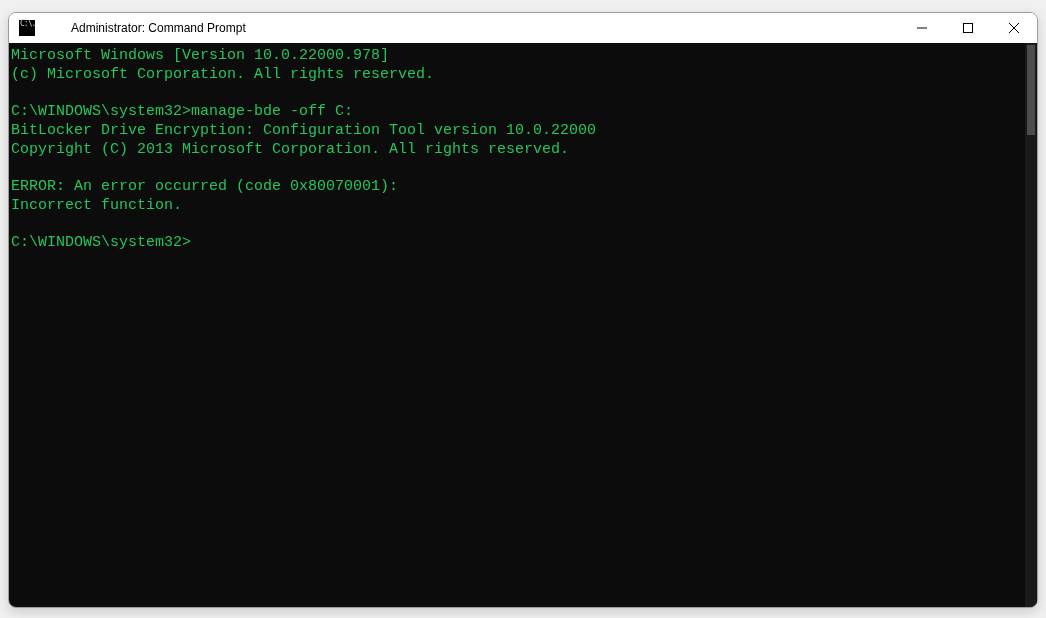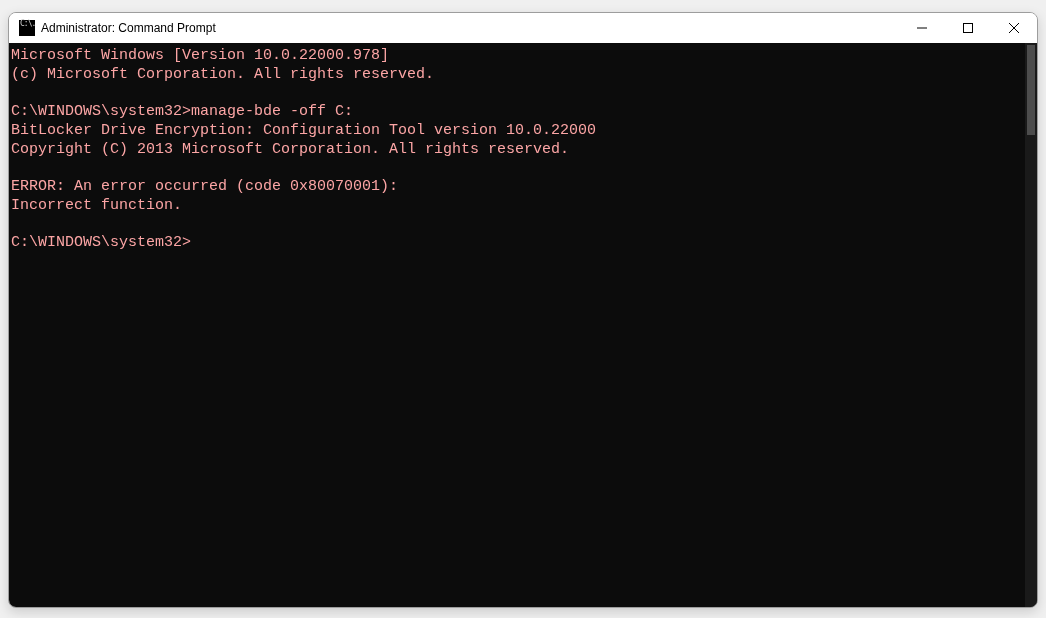--- a/index.html
+++ b/index.html
@@ -49,20 +49,21 @@
       color: #cccccc;
       font-family: Consolas, monospace;
       letter-spacing: -1px;
     }
     .titlebar-title {
       font-size: 12px;
       color: #000000;
       flex: 1;
       white-space: nowrap;
       overflow: hidden;
+      margin-left: 30px;
     }
     .titlebar-controls {
       display: flex;
       height: 100%;
     }
     .titlebar-btn {
       width: 46px;
       height: 100%;
       display: flex;
       align-items: center;
@@ -81,21 +82,21 @@
     .terminal {
       position: absolute;
       left: 0;
       top: 0;
       right: 12px;
       bottom: 0;
       padding: 4px 0 4px 2px;
       font-family: Consolas, "Courier New", monospace;
       font-size: 15px;
       line-height: 18.7px;
-      color: #fca5a5;
+      color: #22c55e;
       white-space: pre;
       overflow: hidden;
     }
     .scrollbar {
       position: absolute;
       right: 0;
       top: 0;
       width: 12px;
       height: 100%;
       background: #1a1a1a;

